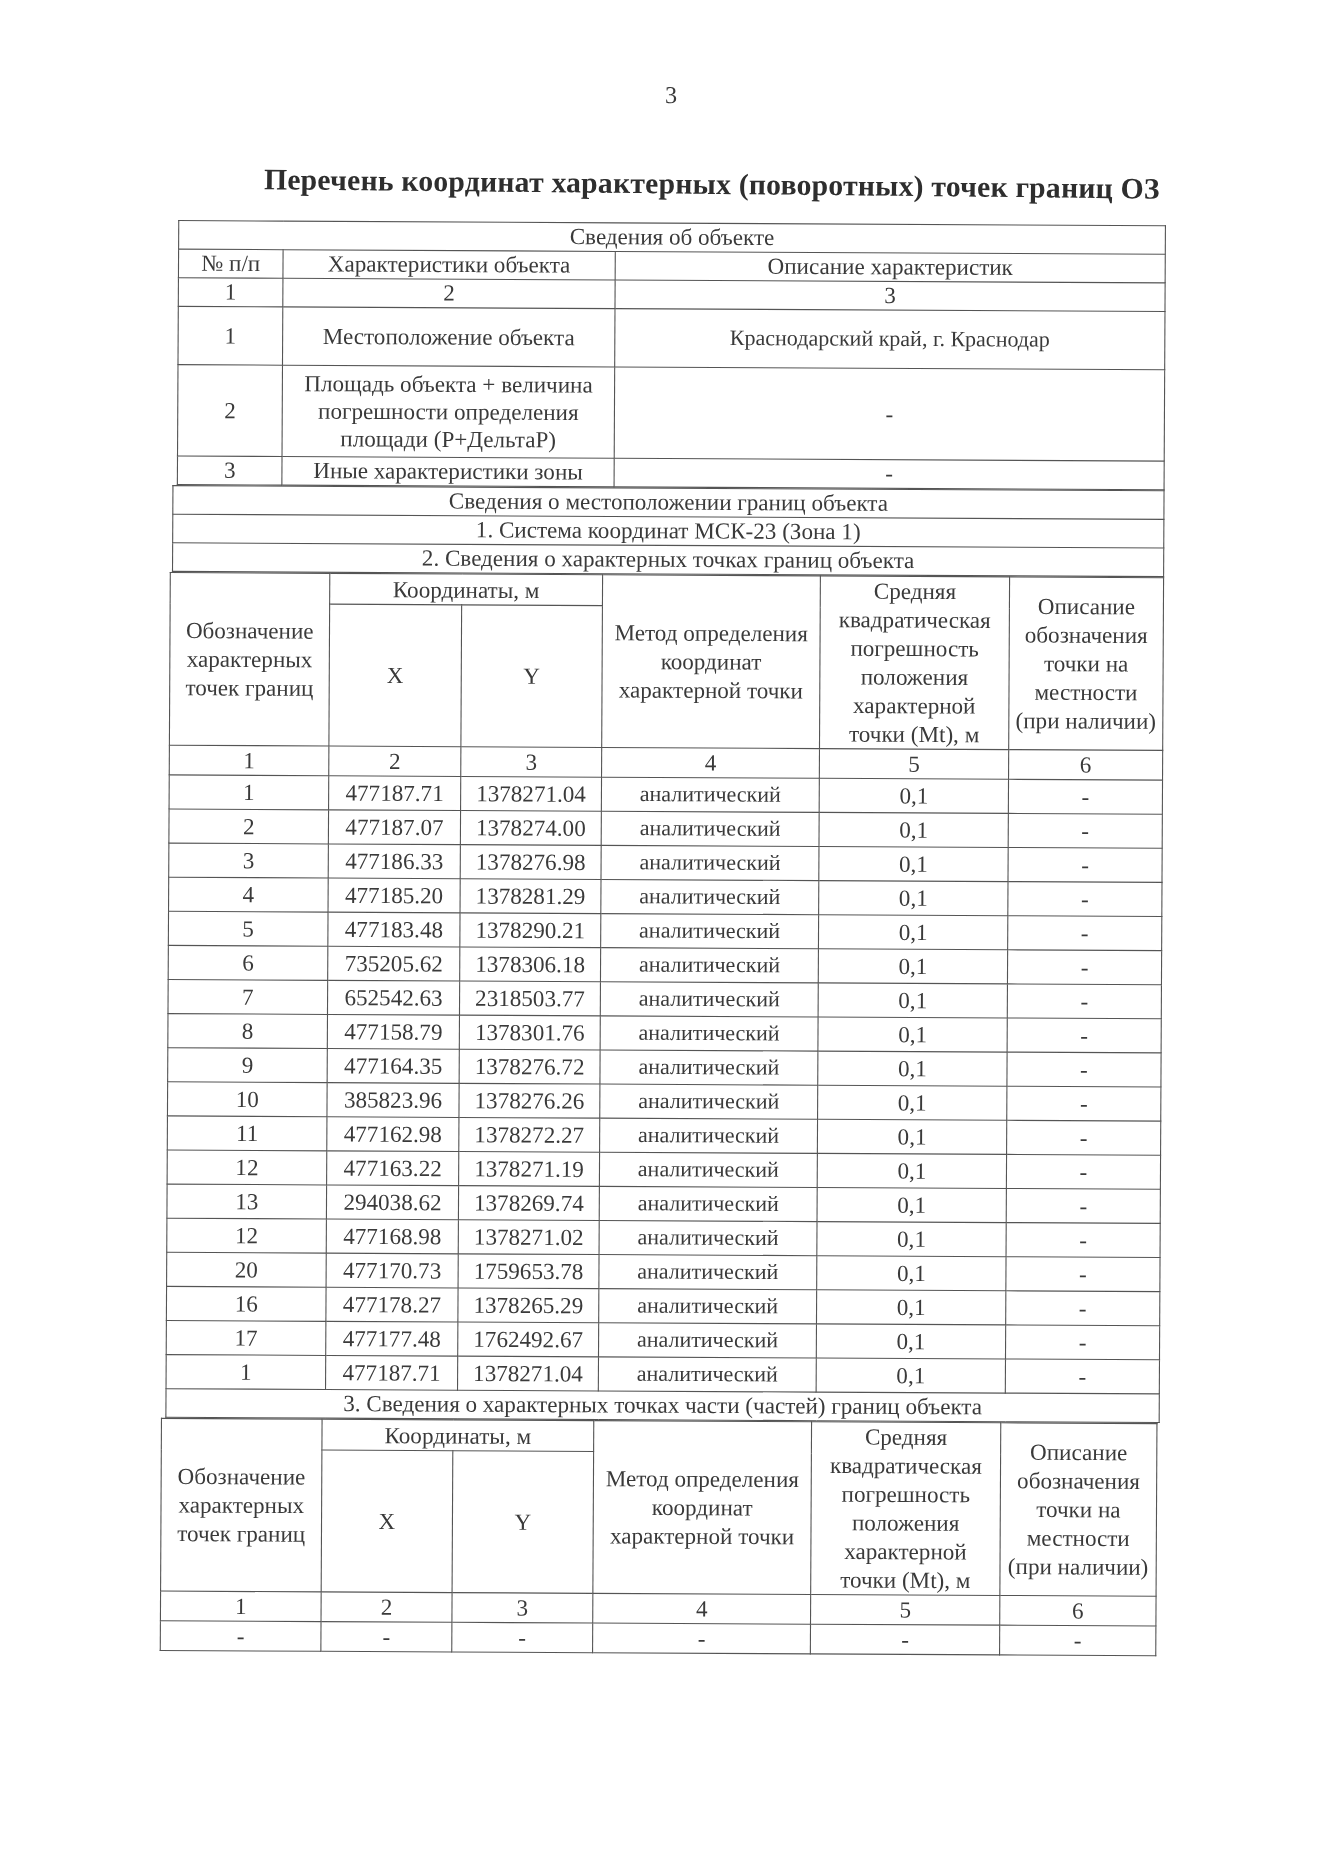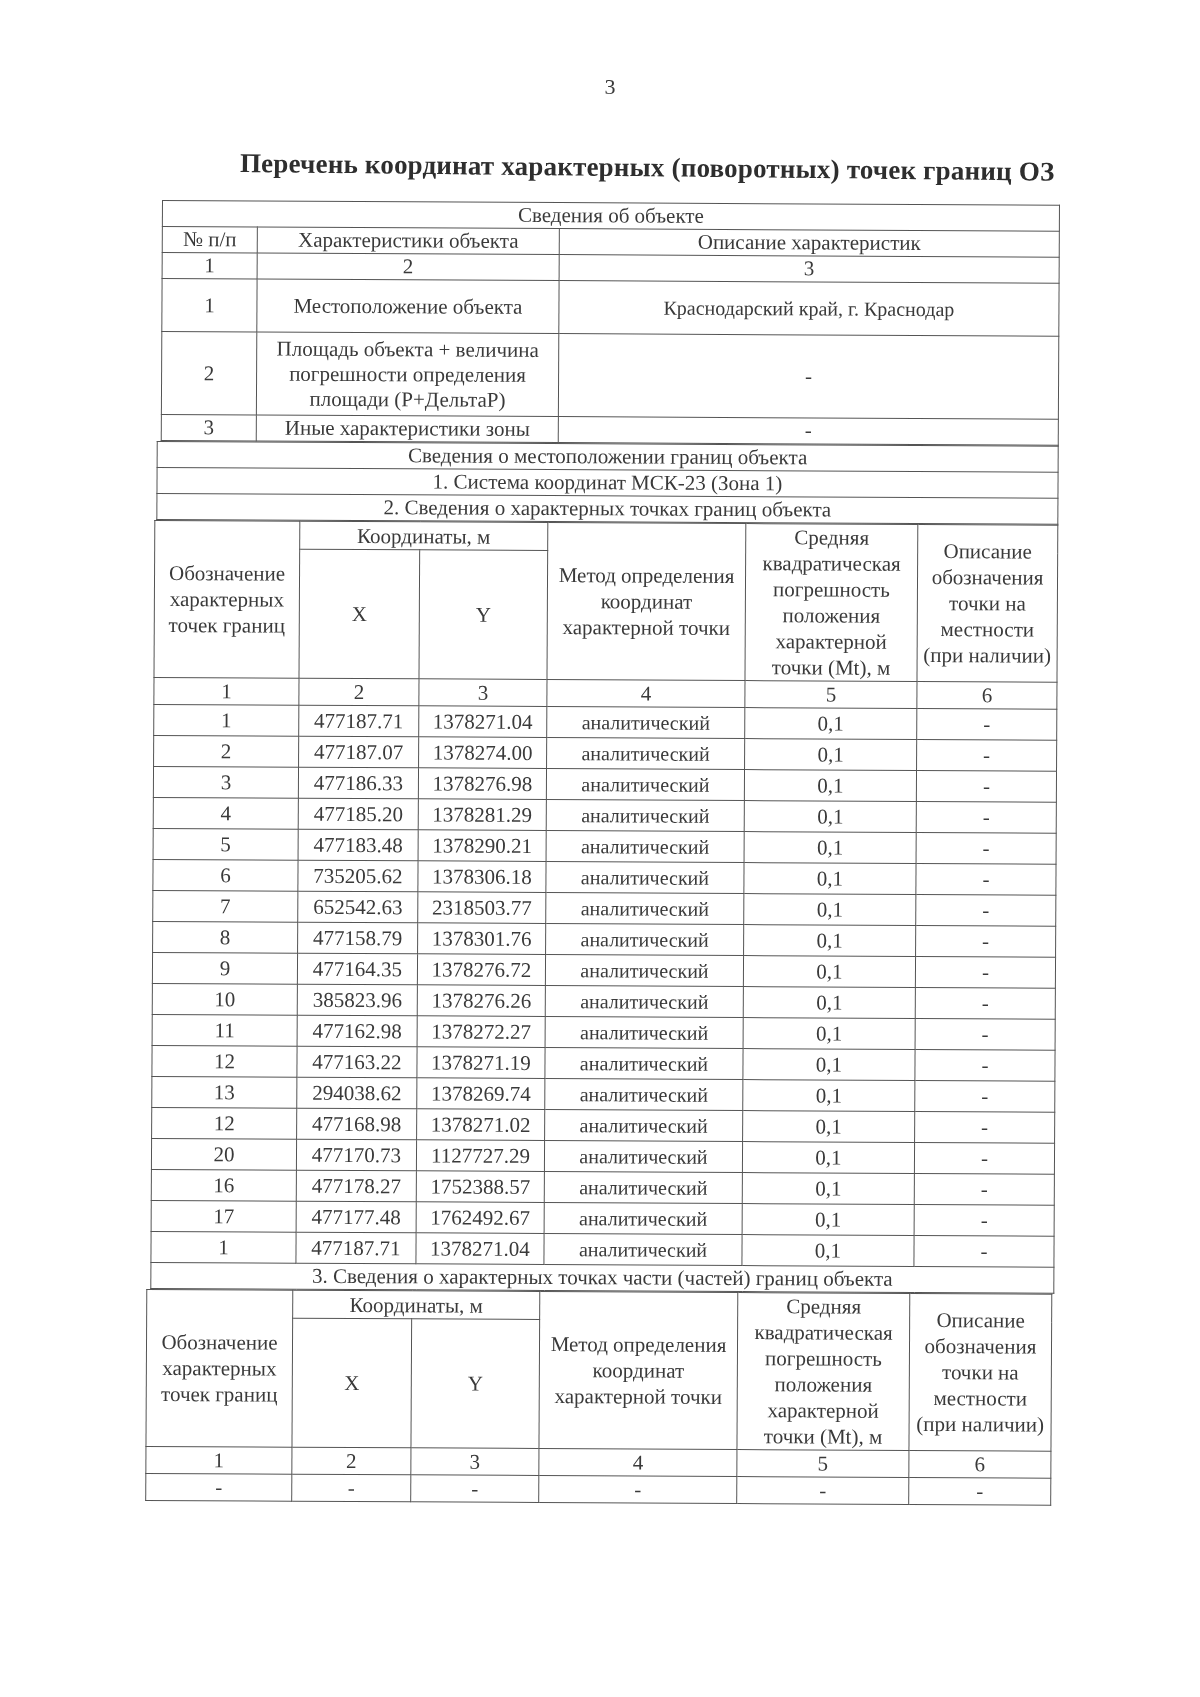--- a/index.html
+++ b/index.html
@@ -225,29 +225,29 @@
           <td>12</td>
           <td>477168.98</td>
           <td>1378271.02</td>
           <td class="method">аналитический</td>
           <td>0,1</td>
           <td>-</td>
         </tr>
         <tr class="data-row">
           <td>20</td>
           <td>477170.73</td>
-          <td>1127727.29</td>
+          <td>1759653.78</td>
           <td class="method">аналитический</td>
           <td>0,1</td>
           <td>-</td>
         </tr>
         <tr class="data-row">
           <td>16</td>
           <td>477178.27</td>
-          <td>1752388.57</td>
+          <td>1378265.29</td>
           <td class="method">аналитический</td>
           <td>0,1</td>
           <td>-</td>
         </tr>
         <tr class="data-row">
           <td>17</td>
           <td>477177.48</td>
           <td>1762492.67</td>
           <td class="method">аналитический</td>
           <td>0,1</td>

